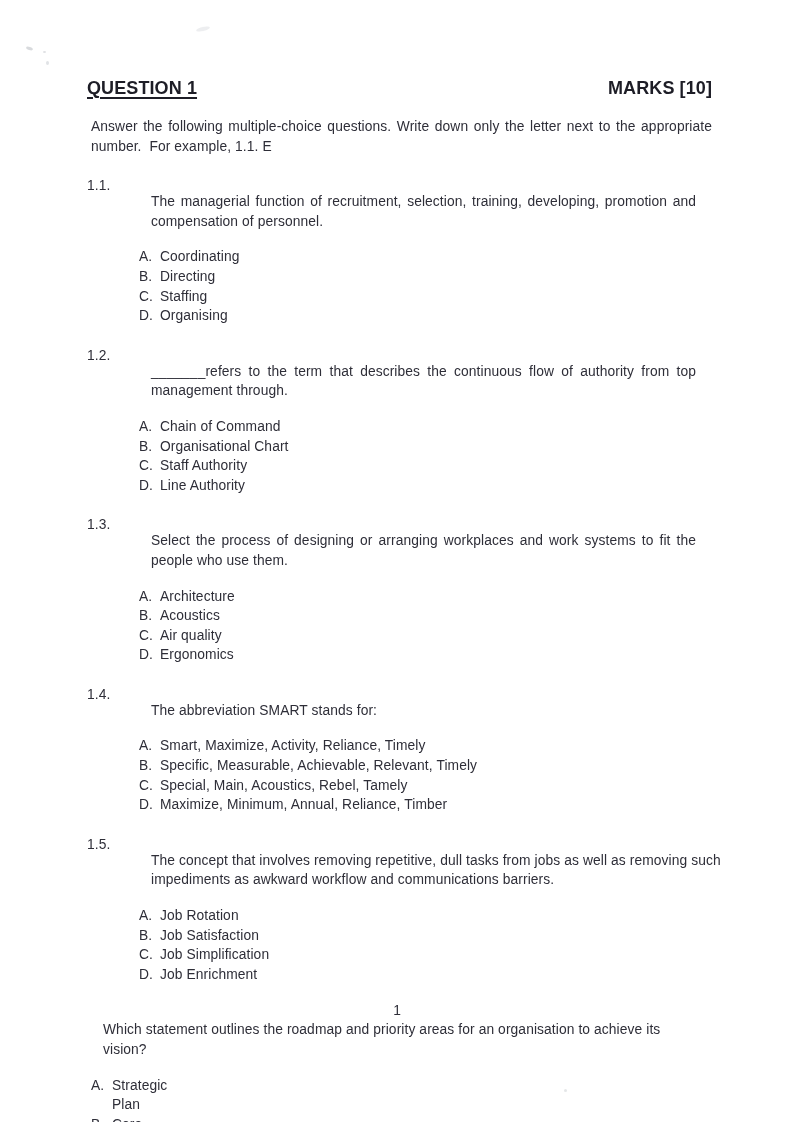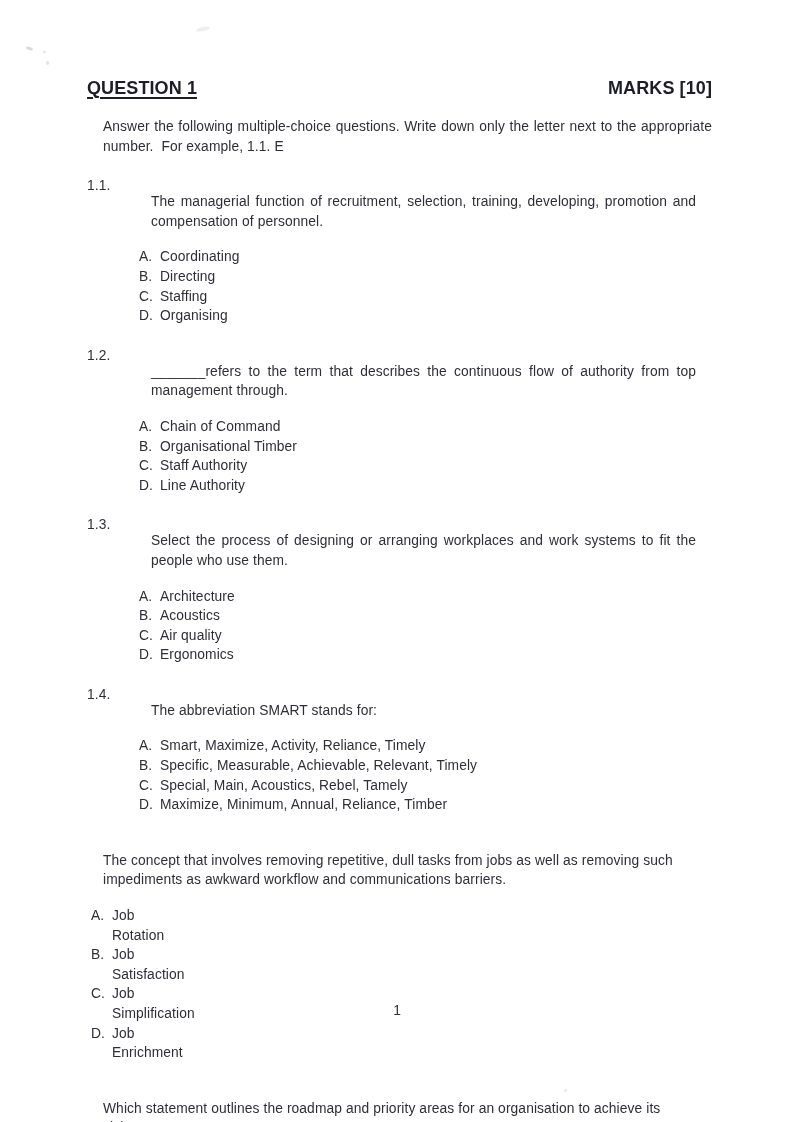--- a/index.html
+++ b/index.html
@@ -29,21 +29,21 @@
     font-weight: bold;
     color: #1d1d26;
     gap: 32px;
   }
   .doc-title {
     text-decoration: underline;
     text-decoration-thickness: 1.6px;
     text-underline-offset: 3px;
   }
   .instructions {
-    margin: 18px 0 0 16px;
+    margin: 18px 0 0 4px;
     text-align: justify;
     white-space: pre-wrap;
   }
   .question {
     margin-top: 20px;
     display: grid;
     grid-template-columns: 48px 1fr;
   }
   .q-number { }
   .q-body { min-width: 0; }
@@ -115,21 +115,21 @@
     <div class="q-body">
       <p class="q-stem justify">_______refers to the term that describes the continuous flow of authority from top management through.</p>
       <div class="options">
   <div class="option">
     <span class="opt-letter">A.</span>
     <span class="opt-text">Chain of Command</span>
   </div>
 
   <div class="option">
     <span class="opt-letter">B.</span>
-    <span class="opt-text">Organisational Timber</span>
+    <span class="opt-text">Organisational Chart</span>
   </div>
 
   <div class="option">
     <span class="opt-letter">C.</span>
     <span class="opt-text">Staff Authority</span>
   </div>
 
   <div class="option">
     <span class="opt-letter">D.</span>
     <span class="opt-text">Line Authority</span>
@@ -188,20 +188,21 @@
 
   <div class="option">
     <span class="opt-letter">D.</span>
     <span class="opt-text">Maximize, Minimum, Annual, Reliance, Timber</span>
   </div>
 </div>
     </div>
   </div>
 
   <div class="question">
+    <div class="q-number">1.5.</div>
     <div class="q-body">
       <p class="q-stem wide">The concept that involves removing repetitive, dull tasks from jobs as well as removing such impediments as awkward workflow and communications barriers.</p>
       <div class="options">
   <div class="option">
     <span class="opt-letter">A.</span>
     <span class="opt-text">Job Rotation</span>
   </div>
 
   <div class="option">
     <span class="opt-letter">B.</span>

